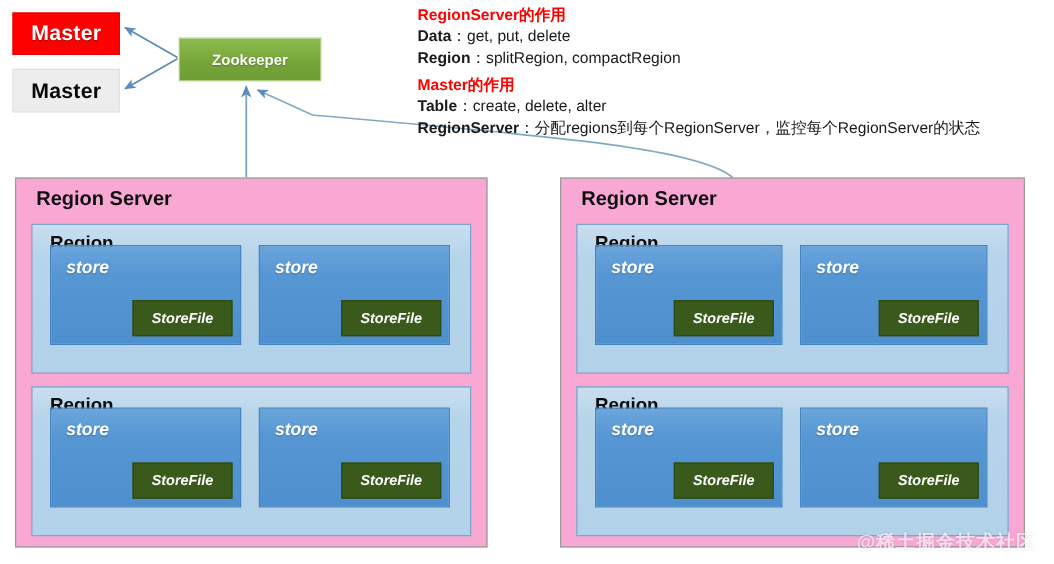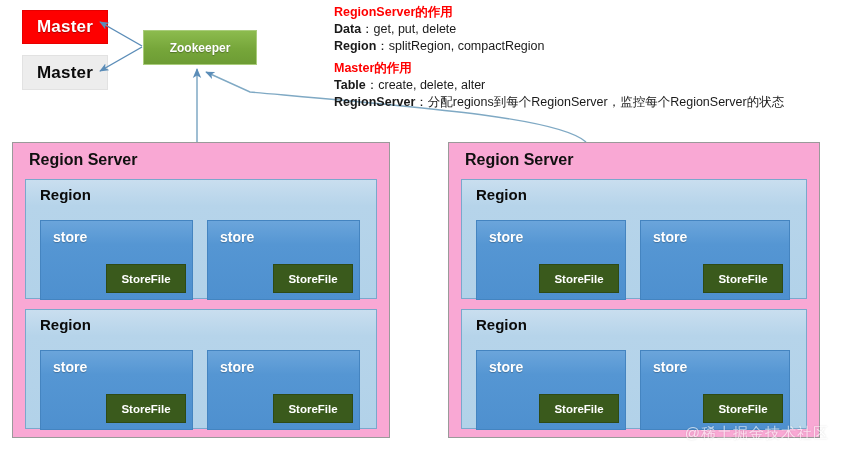--- a/index.html
+++ b/index.html
@@ -18,21 +18,20 @@
 
   
   .master-box {
     position: absolute;
     display: flex;
     align-items: center;
     justify-content: center;
     font-weight: bold;
     font-size: 17px;
     letter-spacing: 0.2px;
-    margin-left: 12px;
   }
   #master-active {
     left: 10px;  top: 10px;
     width: 84px; height: 32px;
     background: #fe0000;
     color: #ffffff;
     border: 1px solid #e60000;
     text-shadow: 0 1px 1px rgba(0,0,0,.35);
   }
   #master-standby {
@@ -118,25 +117,26 @@
   .region-title {
     position: absolute;
     left: 14px; top: 6px;
     font-size: 15px;
     font-weight: bold;
     color: #0b0b0b;
   }
 
   .store {
     position: absolute;
-    top: 40px;
+    top: 16px;
     height: 80px;
     box-sizing: border-box;
     background: linear-gradient(180deg, #6ba5db 0%, #5596d3 30%, #4e90cf 100%);
     border: 1px solid #4484c0;
+    font-style: italic;
   }
   .store-left  { left: 14px;  width: calc(50% - 22px); }
   .store-right { left: calc(50% + 6px); width: calc(50% - 22px); }
 
   .store-title {
     position: absolute;
     left: 12px; top: 8px;
     font-size: 14px;
     font-weight: bold;
     color: #ffffff;
@@ -157,21 +157,21 @@
     font-weight: bold;
   }
 
   
   #watermark {
     position: absolute;
     right: 14px; bottom: 8px;
     font-size: 15px;
     color: #ffffff;
     opacity: .62;
-    font-weight: normal;
+    font-weight: bold;
     letter-spacing: 1px;
     text-shadow: 0 0 2px rgba(0,0,0,.25);
     pointer-events: none;
   }
 </style>
 </head>
 <body>
 
 <div id="canvas">
 

